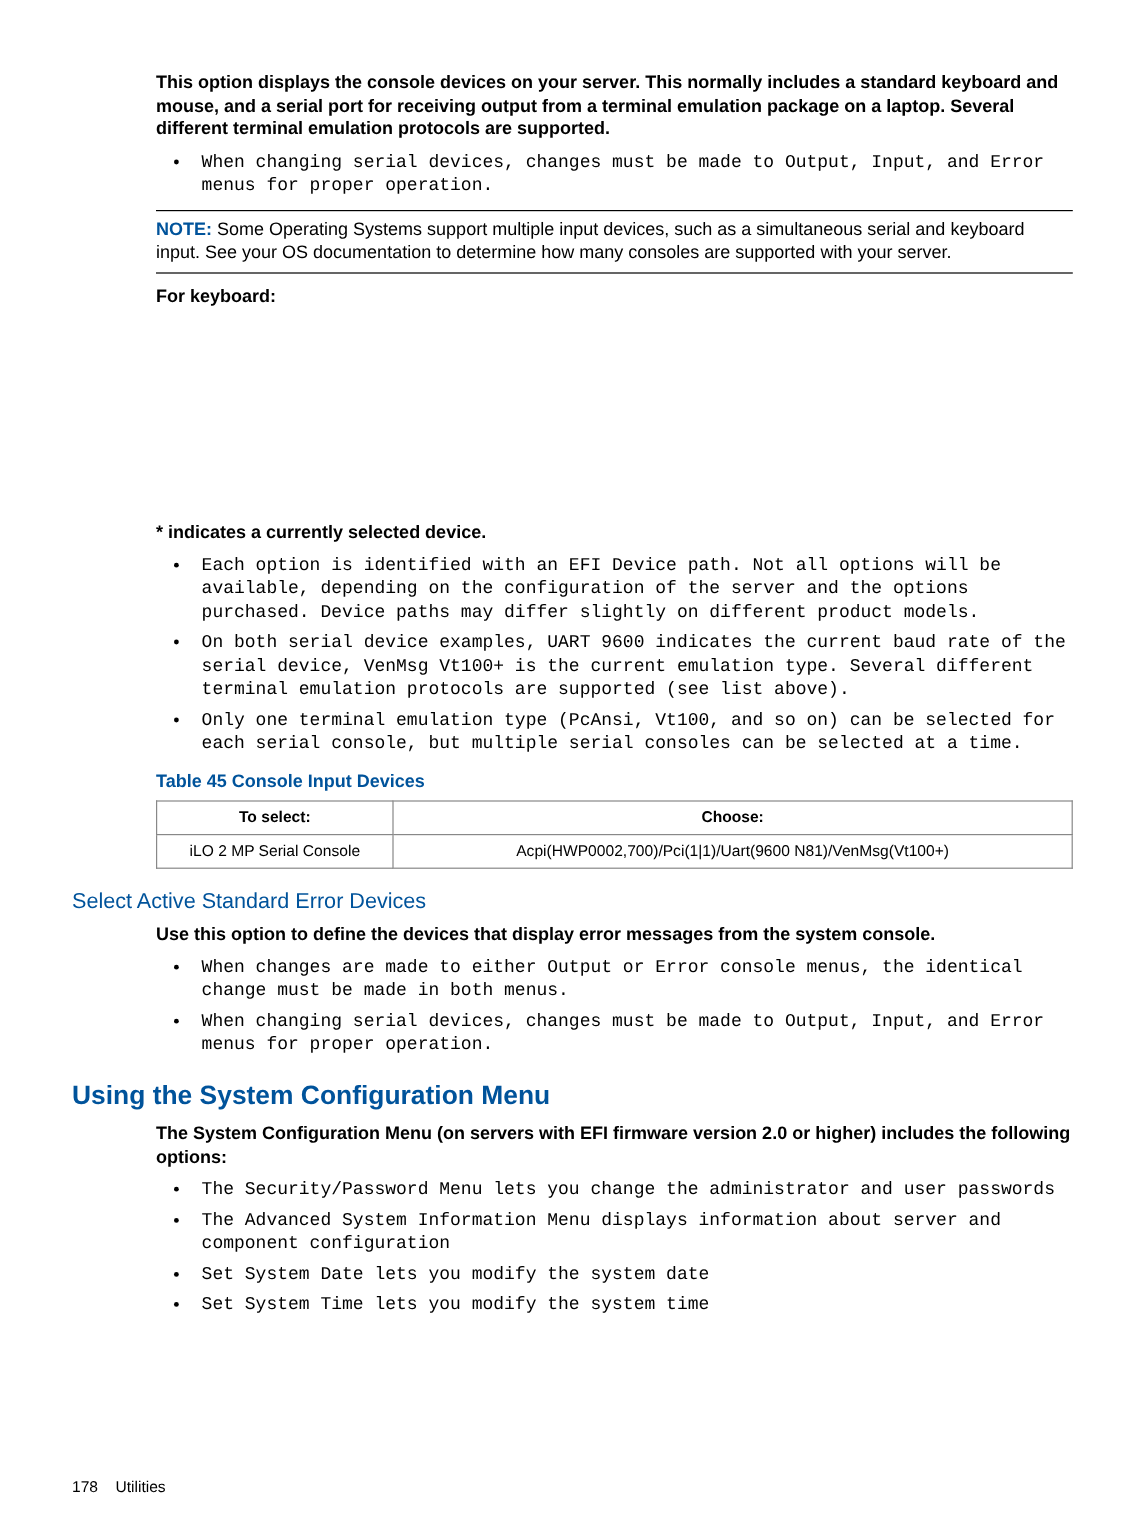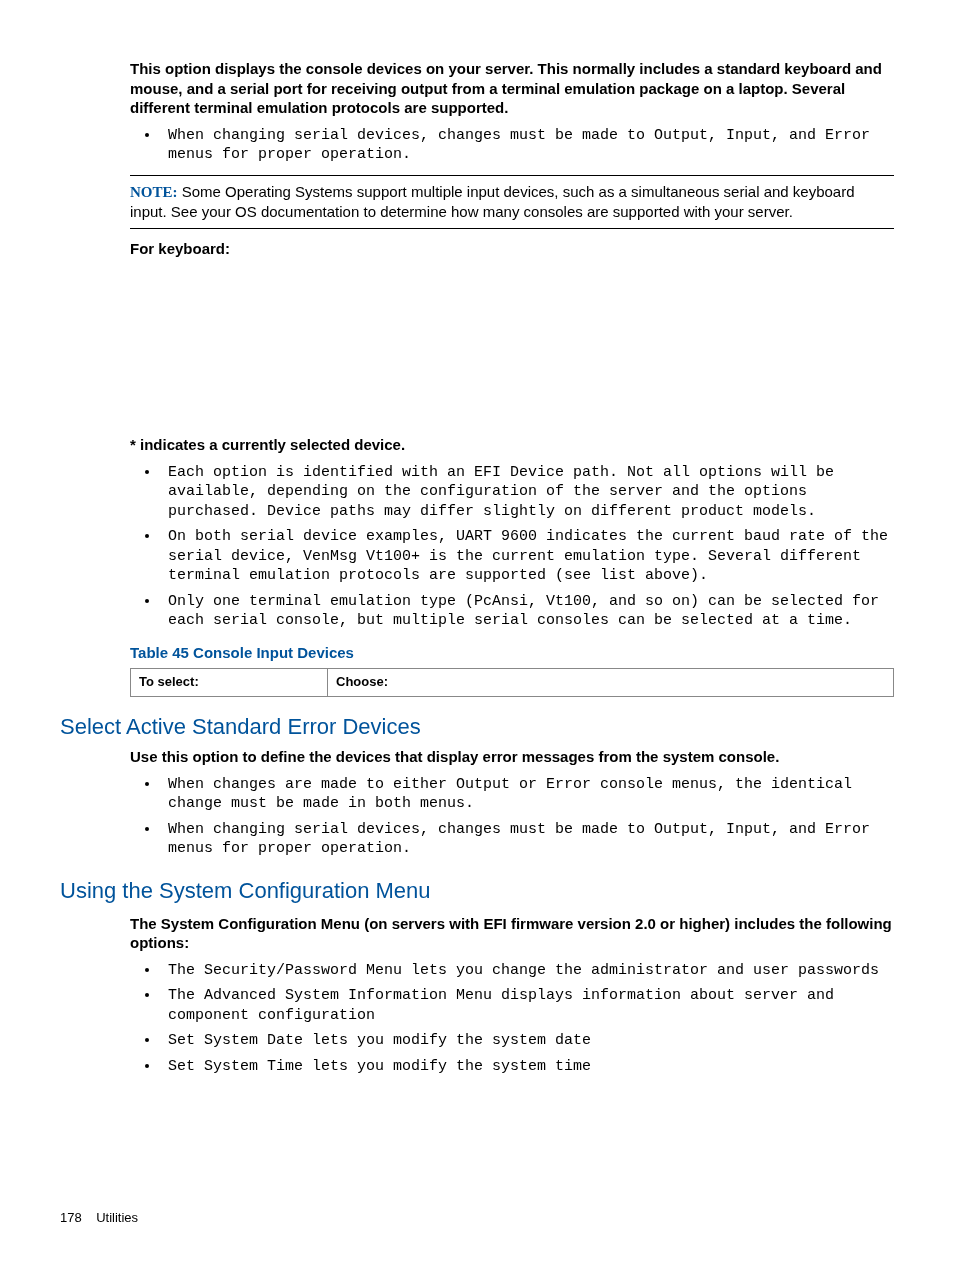--- a/index.html
+++ b/index.html
@@ -30,57 +30,56 @@
   }
   .note-box {
     border-top: 1px solid #000;
     border-bottom: 1px solid #000;
     padding: 6px 0;
     margin: 10px 0;
   }
   .note-label {
     color: #00539b;
     font-weight: bold;
-    font-family: Liberation Serif, serif;
   }
   .table-caption {
     color: #00539b;
     font-weight: bold;
     margin: 12px 0 6px 0;
     font-size: 15px;
   }
   table {
     border-collapse: collapse;
     width: 100%;
     font-size: 13px;
     margin-bottom: 16px;
   }
   th, td {
     border: 1px solid #888;
     padding: 5px 8px;
-    text-align: left;
+    text-align: center;
   }
   th {
     font-weight: bold;
   }
   .h3 {
     color: #00539b;
-    font-size: 22px;
+    font-size: 18px;
     font-weight: normal;
     margin: 14px 0 6px 0;
   }
   .h2 {
     color: #00539b;
     font-size: 22px;
-    font-weight: normal;
+    font-weight: bold;
     margin: 18px 0 8px 0;
   }
   .footer {
     position: absolute;
-    bottom: 44px;
+    bottom: 23px;
     left: 60px;
     font-size: 13px;
   }
   .example-gap {
     height: 165px;
   }
 </style>
 </head>
 <body>
 
@@ -107,20 +106,24 @@
     <li>Only one terminal emulation type (PcAnsi, Vt100, and so on) can be selected for each serial console, but multiple serial consoles can be selected at a time.</li>
   </ul>
 
   <div class="table-caption">Table 45 Console Input Devices</div>
   <table>
     <tbody>
         <tr>
       <th style="width:180px">To select:</th>
       <th>Choose:</th>
     </tr>
+    <tr>
+      <td>iLO 2 MP Serial Console</td>
+      <td>Acpi(HWP0002,700)/Pci(1|1)/Uart(9600 N81)/VenMsg(Vt100+)</td>
+    </tr>
   </tbody>
     </table>
 </div>
 
 <div class="h3">Select Active Standard Error Devices</div>
 <div class="content-indent">
   <p>Use this option to define the devices that display error messages from the system console.</p>
   <ul>
     <li>When changes are made to either Output or Error console menus, the identical change must be made in both menus.</li>
     <li>When changing serial devices, changes must be made to Output, Input, and Error menus for proper operation.</li>

